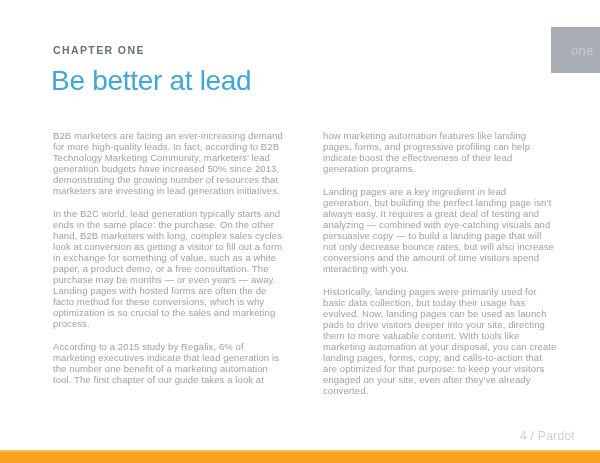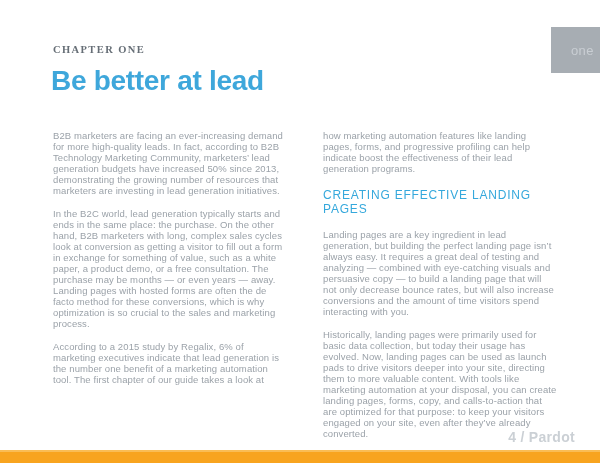--- a/index.html
+++ b/index.html
@@ -27,29 +27,28 @@
     letter-spacing: 0.5px;
   }
   .chapter-label {
     position: absolute;
     left: 53px;
     top: 44px;
     font-size: 10.5px;
     font-weight: 600;
     letter-spacing: 1.4px;
     color: #666e76;
-    font-family: Liberation Serif, serif;
   }
   .page-title {
     position: absolute;
     left: 51px;
     top: 66px;
     font-size: 28px;
     line-height: 29px;
-    font-weight: 700;
+    font-weight: 400;
     letter-spacing: -0.3px;
     color: #3ea7db;
   }
   .columns {
     position: absolute;
     left: 53px;
     top: 130px;
     width: 504px;
     display: flex;
     gap: 36px;
@@ -67,24 +66,23 @@
     margin: 14px 0 13px 0;
     font-size: 12px;
     font-weight: 500;
     letter-spacing: 0.8px;
     color: #35a8dc;
   }
   .footer-pagination {
     position: absolute;
     right: 25px;
     top: 429px;
-    font-size: 14px;
+    font-size: 12px;
     color: #cbd0d5;
     letter-spacing: 0.3px;
-    font-weight: bold;
   }
   .bottom-bar {
     position: absolute;
     left: 0;
     bottom: 0;
     width: 100%;
     height: 13px;
     background: linear-gradient(to bottom, #fabd55 0px, #fabd55 2px, #f8a41f 2px, #f8a41f 100%);
   }
 </style>
@@ -102,21 +100,20 @@
   </div>
 
   <div class="columns">
     <div class="col">
       <p>B2B marketers are facing an ever-increasing demand for more high-quality leads. In fact, according to B2B Technology Marketing Community, marketers’ lead generation budgets have increased 50% since 2013, demonstrating the growing number of resources that marketers are investing in lead generation initiatives.</p>
       <p>In the B2C world, lead generation typically starts and ends in the same place: the purchase. On the other hand, B2B marketers with long, complex sales cycles look at conversion as getting a visitor to fill out a form in exchange for something of value, such as a white paper, a product demo, or a free consultation. The purchase may be months — or even years — away. Landing pages with hosted forms are often the de facto method for these conversions, which is why optimization is so crucial to the sales and marketing process.</p>
       <p>According to a 2015 study by Regalix, 6% of marketing executives indicate that lead generation is the number one benefit of a marketing automation tool. The first chapter of our guide takes a look at</p>
     </div>
     <div class="col">
       <p>how marketing automation features like landing pages, forms, and progressive profiling can help indicate boost the effectiveness of their lead generation programs.</p>
-      <div class="section-heading">CREATING EFFECTIVE LANDING PAGES</div>
       <p>Landing pages are a key ingredient in lead generation, but building the perfect landing page isn’t always easy. It requires a great deal of testing and analyzing — combined with eye-catching visuals and persuasive copy — to build a landing page that will not only decrease bounce rates, but will also increase conversions and the amount of time visitors spend interacting with you.</p>
       <p>Historically, landing pages were primarily used for basic data collection, but today their usage has evolved. Now, landing pages can be used as launch pads to drive visitors deeper into your site, directing them to more valuable content. With tools like marketing automation at your disposal, you can create landing pages, forms, copy, and calls-to-action that are optimized for that purpose: to keep your visitors engaged on your site, even after they’ve already converted.</p>
     </div>
   </div>
 
   <div class="footer-pagination">4 / Pardot</div>
 
   <div class="bottom-bar"></div>
 
 </div>

